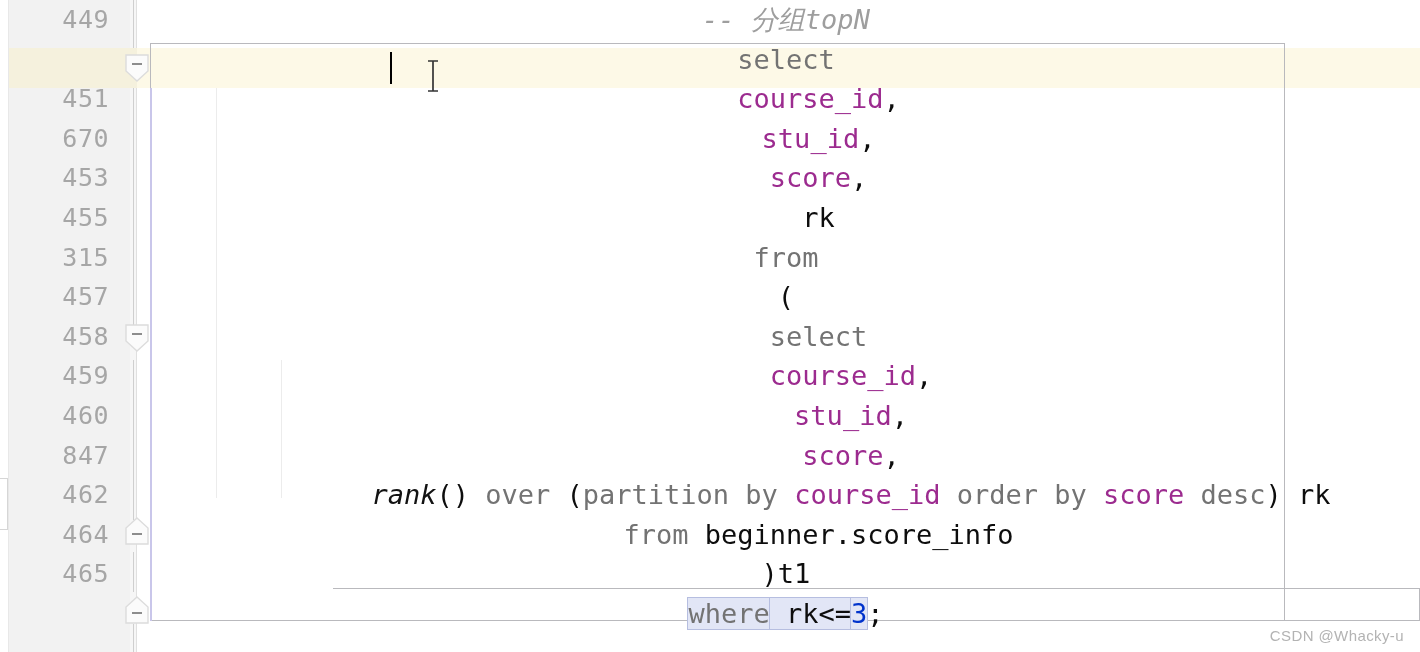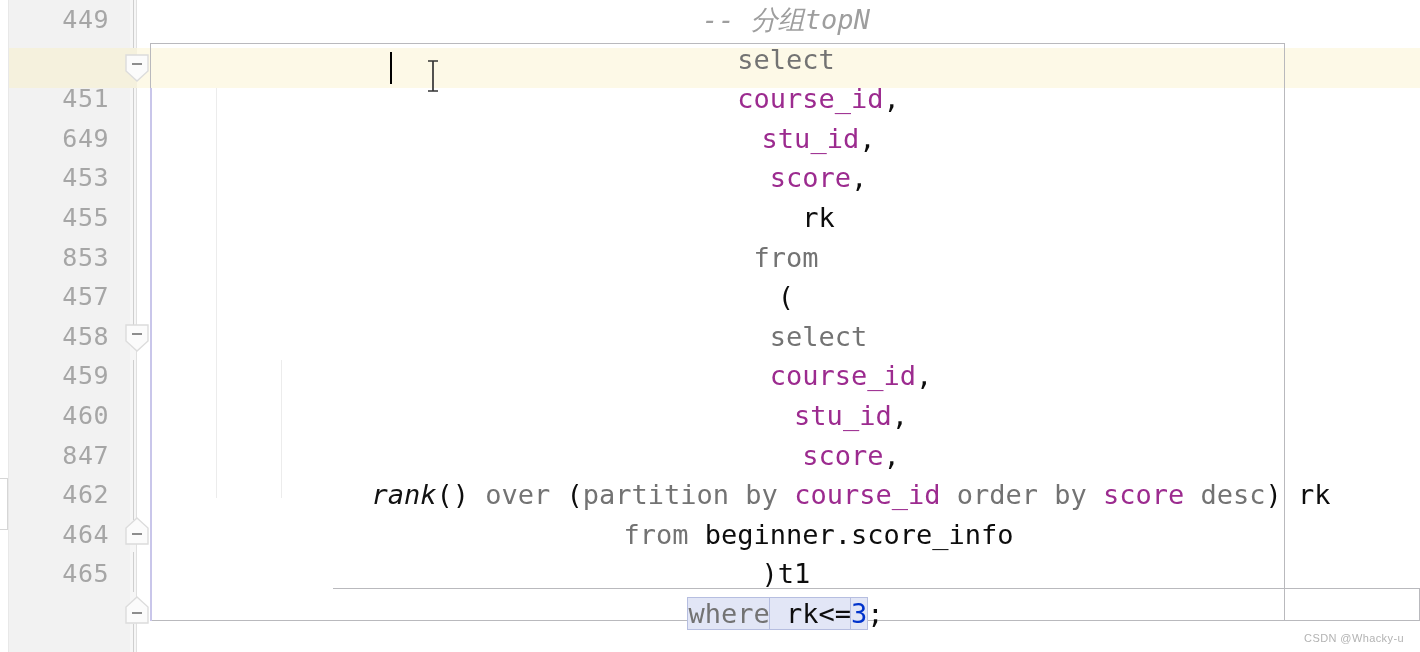--- a/index.html
+++ b/index.html
@@ -193,21 +193,21 @@
     width: 1087px; height: 33px;
     border: 1px solid #b9b9bd;
     border-left: none;
     z-index: 4;
   }
 
   
   .watermark {
     position: absolute;
     right: 16px; bottom: 8px;
-    font-size: 11px;
+    font-size: 15px;
     color: #b3b3b3;
     font-family: "Liberation Sans", sans-serif;
     letter-spacing: 0.4px;
     z-index: 20;
   }
 
   
   .bottom-fade {
     position: absolute;
     left: 0; bottom: 0;
@@ -221,24 +221,24 @@
 
   <div class="outer-rail">
     <div class="outer-rail-thumb"></div>
   </div>
 
   <div class="gutter">
     <div class="gutter-inner" id="gutter-inner">
         <div class="lnum">449</div>
         <div class="lnum current">450</div>
         <div class="lnum">451</div>
-        <div class="lnum">649</div>
+        <div class="lnum">670</div>
         <div class="lnum">453</div>
         <div class="lnum">455</div>
-        <div class="lnum">853</div>
+        <div class="lnum">315</div>
         <div class="lnum">457</div>
         <div class="lnum">458</div>
         <div class="lnum">459</div>
         <div class="lnum">460</div>
         <div class="lnum">847</div>
         <div class="lnum">462</div>
         <div class="lnum">464</div>
         <div class="lnum">465</div>
       </div>
   </div>

